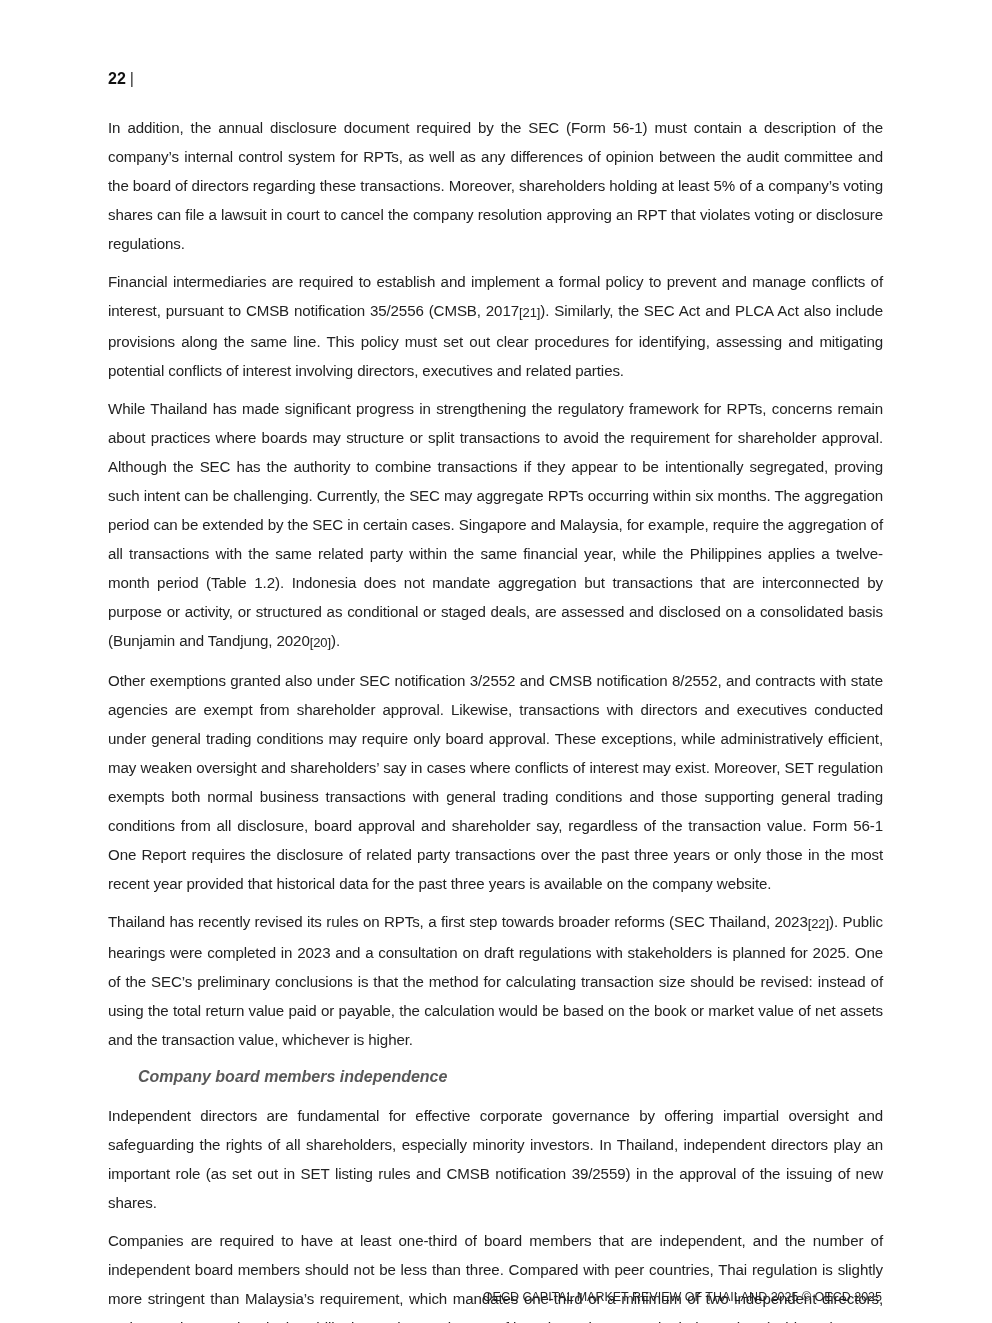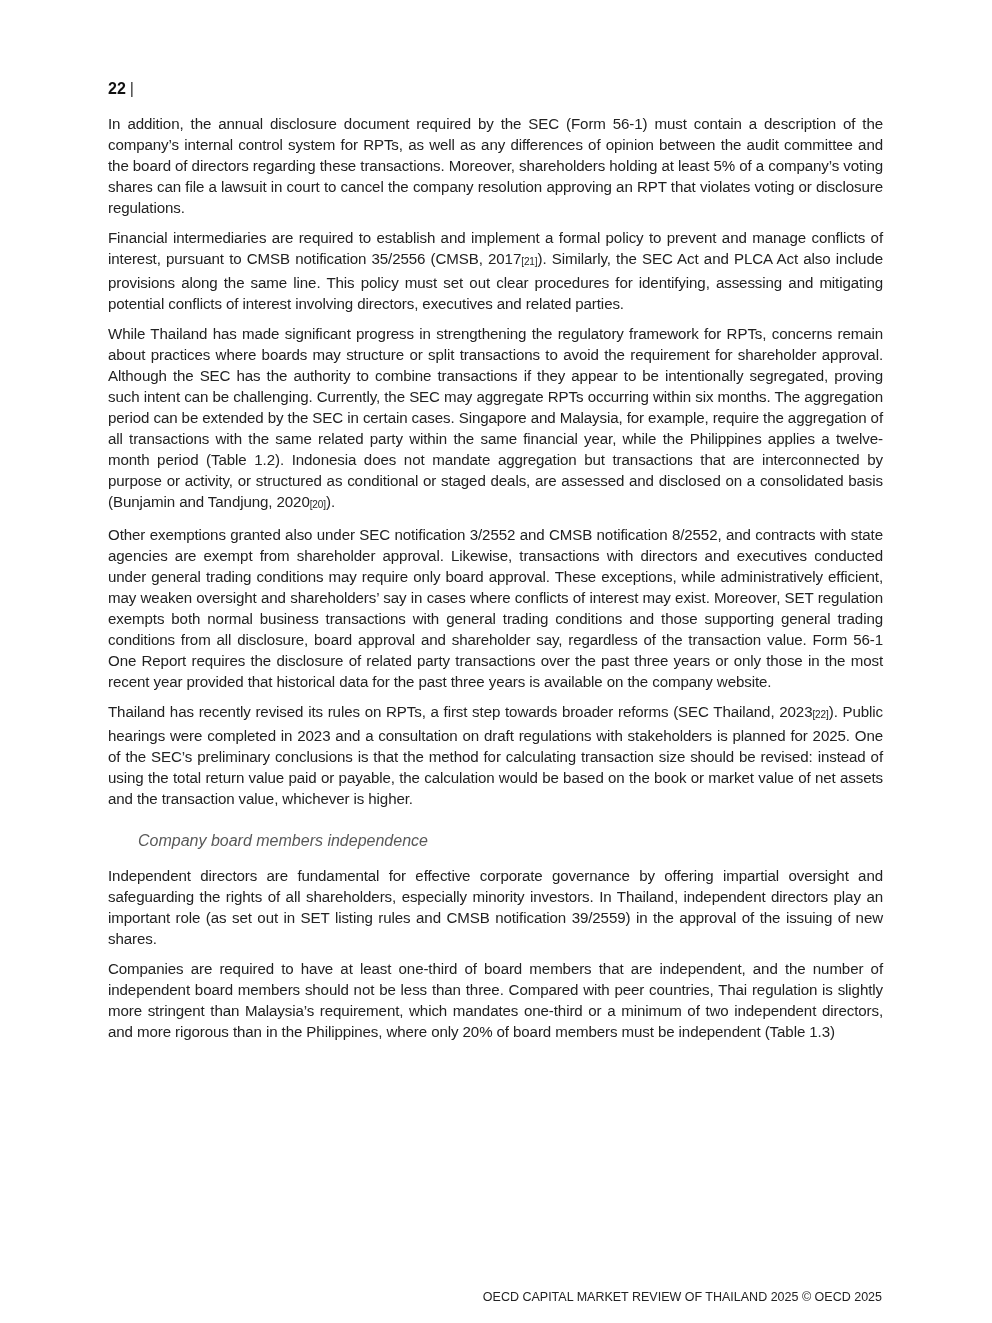--- a/index.html
+++ b/index.html
@@ -1,23 +1,23 @@
 <!DOCTYPE html>
 <html><head>
 <meta charset="utf-8">
 <style>
   html, body { margin: 0; padding: 0; background: #ffffff; }
   body { width: 992px; height: 1323px; position: relative; overflow: hidden;
          font-family: "Liberation Sans", sans-serif; color: #1a1a1a; }
-  .page-number { position: absolute; left: 108px; top: 80px; font-size: 16px; font-weight: bold; color: #111; }
+  .page-number { position: absolute; left: 108px; top: 70px; font-size: 16px; font-weight: bold; color: #111; }
   .page-number .bar { font-weight: normal; margin-left: 4px; color: #333; }
   .content { position: absolute; left: 108px; top: 113px; width: 775px; }
-  p.body { margin: 0 0 9px 0; font-size: 15.1px; line-height: 21px; text-align: justify; color: #222; letter-spacing: -0.1px; }
-  p.body sub.ref { font-size: 10px; vertical-align: -1px; }
-  h3.section { margin: 23px 0 15px 30px; font-size: 16px; font-style: italic; font-weight: normal; color: #595959; }
+  p.body { margin: 0 0 9px 0; font-size: 15.1px; line-height: 29px; text-align: justify; color: #222; letter-spacing: -0.1px; }
+  p.body sub.ref { font-size: 13px; vertical-align: -1px; }
+  h3.section { margin: 14px 0 15px 30px; font-size: 16px; font-style: italic; font-weight: bold; color: #595959; }
   .footer { position: absolute; right: 110px; top: 1290px; font-size: 12.5px; color: #222; letter-spacing: 0px; }
 </style>
 </head>
 <body>
 
 <div class="page-number">
   <span>22</span><span class="bar">|</span>
 </div>
 
 <div class="content">

